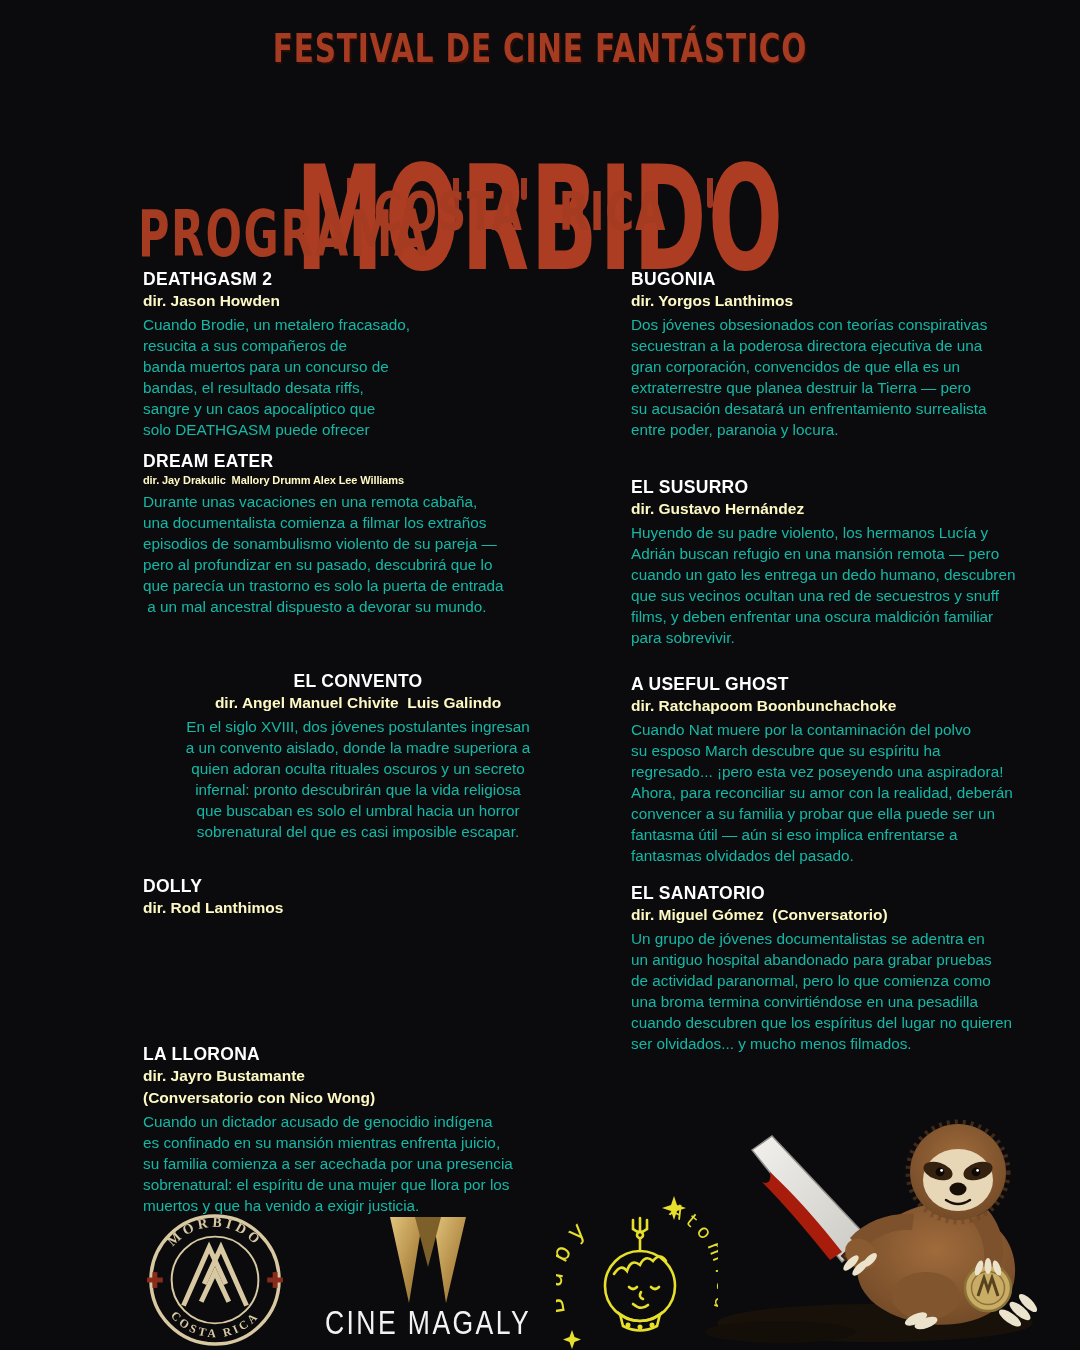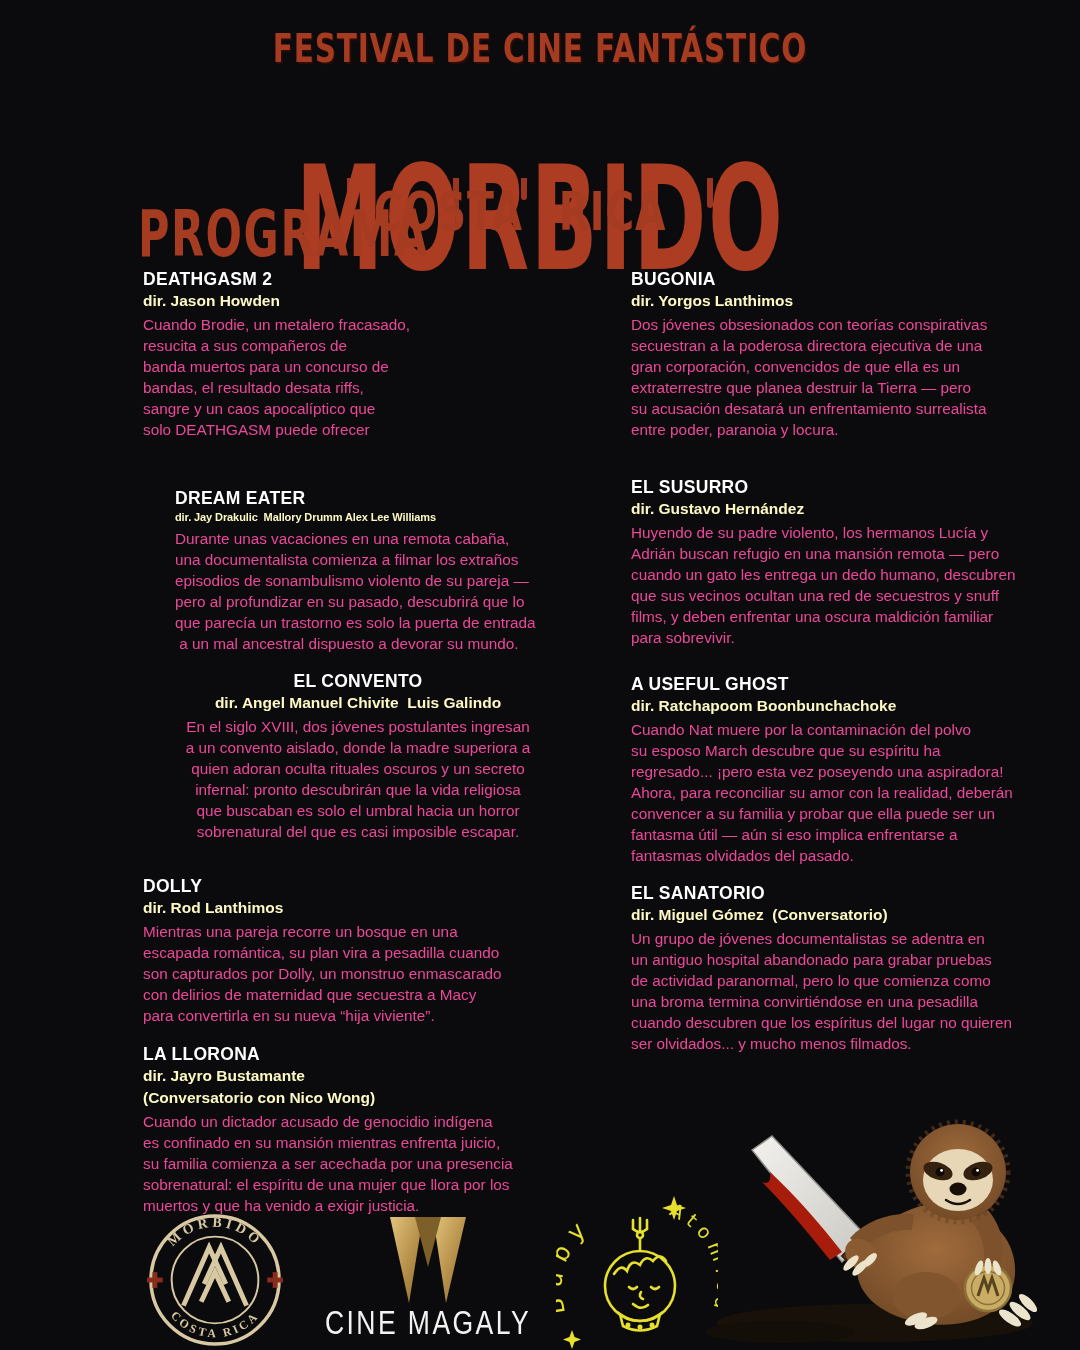--- a/index.html
+++ b/index.html
@@ -49,24 +49,24 @@
     margin:0 0 3px 0;font-size:17.5px;line-height:1.1;font-weight:800;
     color:#ffffff;letter-spacing:0.3px;white-space:pre-wrap;
   }
   .film .dir{
     margin:0 0 3px 0;font-size:15.5px;line-height:1.22;font-weight:700;
     color:#fef9c3;white-space:pre-wrap;
   }
   .film .dir--tight{font-size:11px;letter-spacing:-0.1px;}
   .film .syn{
     margin:2px 0 0 0;font-size:15.3px;line-height:21px;font-weight:400;
-    color:#ec4899;white-space:pre-wrap;
+    color:#14b8a6;white-space:pre-wrap;
   }
   .col-l{left:143px;}  .col-r{left:631px;}
-  .l1{top:270px;} .l2{top:489px;margin-left:32px;} .l3{top:672px;text-align:center;} .l4{top:877px;} .l5{top:1045px;}
+  .l1{top:270px;} .l2{top:452px;} .l3{top:672px;text-align:center;} .l4{top:877px;} .l5{top:1045px;}
   .r1{top:270px;} .r2{top:478px;} .r3{top:675px;} .r4{top:884px;}
   
   .logo{position:absolute;}
   .seal-logo{left:146px;top:1211px;width:138px;height:138px;}
   .magaly-logo{left:320px;top:1213px;width:216px;height:132px;}
   .atomica-logo{left:556px;top:1194px;width:162px;height:158px;}
   .sloth{left:700px;top:1092px;width:380px;height:258px;}
 </style>
 </head>
 <body>
@@ -113,25 +113,20 @@
     <p class="syn">En el siglo XVIII, dos jóvenes postulantes ingresan
 a un convento aislado, donde la madre superiora a
 quien adoran oculta rituales oscuros y un secreto
 infernal: pronto descubrirán que la vida religiosa
 que buscaban es solo el umbral hacia un horror
 sobrenatural del que es casi imposible escapar.</p>
   </article>
   <article class="film col-l l4">
     <h3>DOLLY</h3>
     <p class="dir">dir. Rod Lanthimos</p>
-    <p class="syn">Mientras una pareja recorre un bosque en una
-escapada romántica, su plan vira a pesadilla cuando
-son capturados por Dolly, un monstruo enmascarado
-con delirios de maternidad que secuestra a Macy
-para convertirla en su nueva “hija viviente”.</p>
   </article>
   <article class="film col-l l5">
     <h3>LA LLORONA</h3>
     <p class="dir">dir. Jayro Bustamante</p>
     <p class="dir">(Conversatorio con Nico Wong)</p>
     <p class="syn">Cuando un dictador acusado de genocidio indígena
 es confinado en su mansión mientras enfrenta juicio,
 su familia comienza a ser acechada por una presencia
 sobrenatural: el espíritu de una mujer que llora por los
 muertos y que ha venido a exigir justicia.</p>

